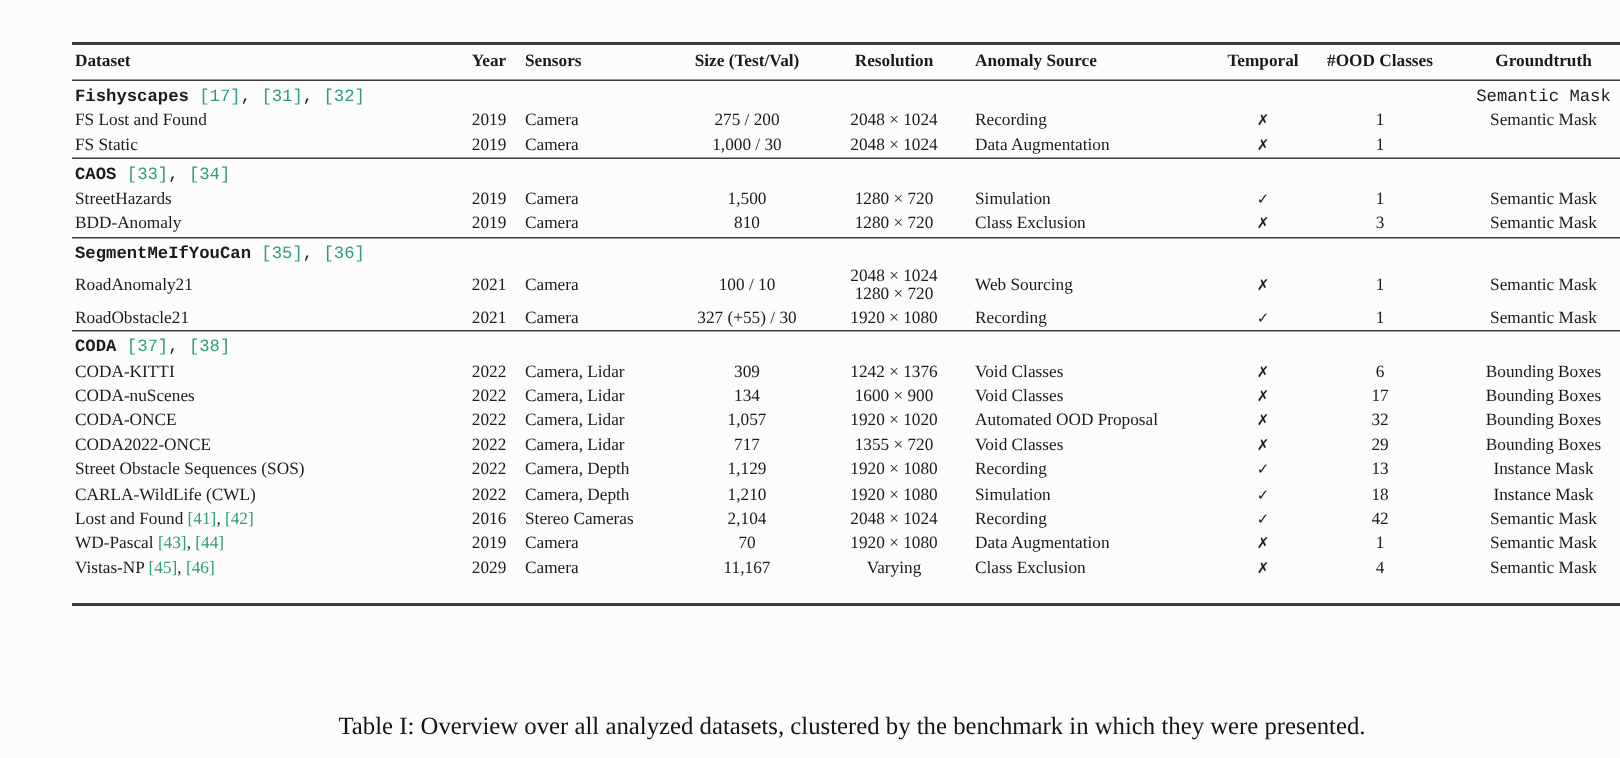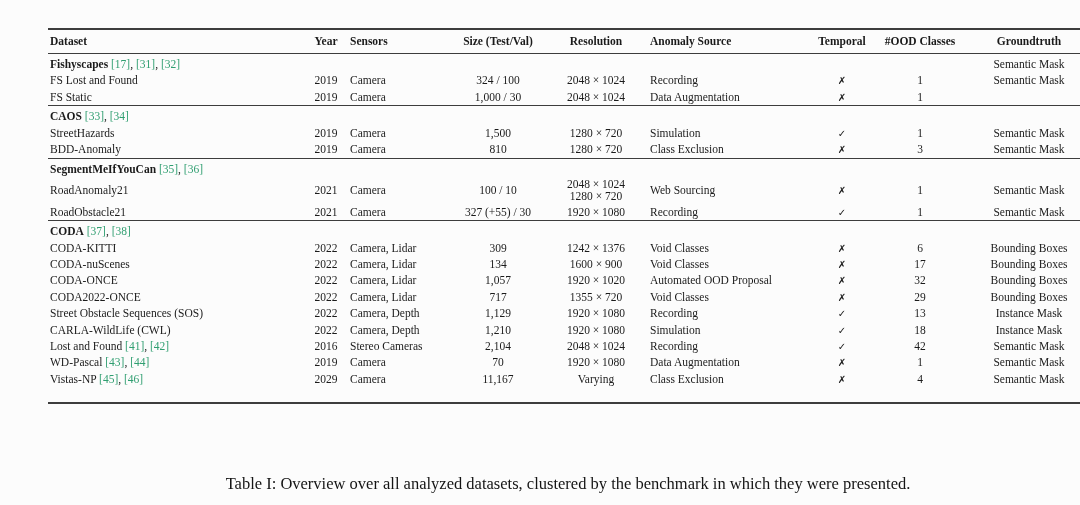--- a/index.html
+++ b/index.html
@@ -34,21 +34,21 @@
   
   th:nth-child(1),td:nth-child(1),
   th:nth-child(3),td:nth-child(3),
   th:nth-child(6),td:nth-child(6){text-align:left;}
   th:nth-child(2),td:nth-child(2),
   th:nth-child(4),td:nth-child(4),
   th:nth-child(5),td:nth-child(5),
   th:nth-child(7),td:nth-child(7),
   th:nth-child(8),td:nth-child(8),
   th:nth-child(9),td:nth-child(9){text-align:center;}
-  tr.section-row td{padding-top:4px;}
+  tr.section-row td{padding-top:4px;font-family:Liberation Mono, monospace;}
   tr.rule-top td{border-top:1.5px solid var(--rule);}
   tbody tr:last-child td{border-bottom:2.5px solid var(--rule);padding-bottom:16px;}
   .section-name{font-weight:bold;}
   .cite{color:var(--cite);cursor:pointer;}
   td.temporal-cell{font-family:"DejaVu Sans",sans-serif;font-size:10px;font-weight:bold;}
   .res-line{line-height:11.5px;}
   .caption{
     position:absolute;left:0;top:474px;width:1080px;
     text-align:center;font-size:16.5px;color:#141414;
   }
@@ -91,21 +91,21 @@
           <td></td>
           <td></td>
           <td></td>
           <td></td>
           <td>Semantic Mask</td>
         </tr>
         <tr>
           <td><span>FS Lost and Found</span></td>
           <td>2019</td>
           <td>Camera</td>
-          <td>324 / 100</td>
+          <td>275 / 200</td>
           <td>2048 × 1024</td>
           <td>Recording</td>
           <td class="temporal-cell">✗</td>
           <td>1</td>
           <td>Semantic Mask</td>
         </tr>
         <tr>
           <td><span>FS Static</span></td>
           <td>2019</td>
           <td>Camera</td>

